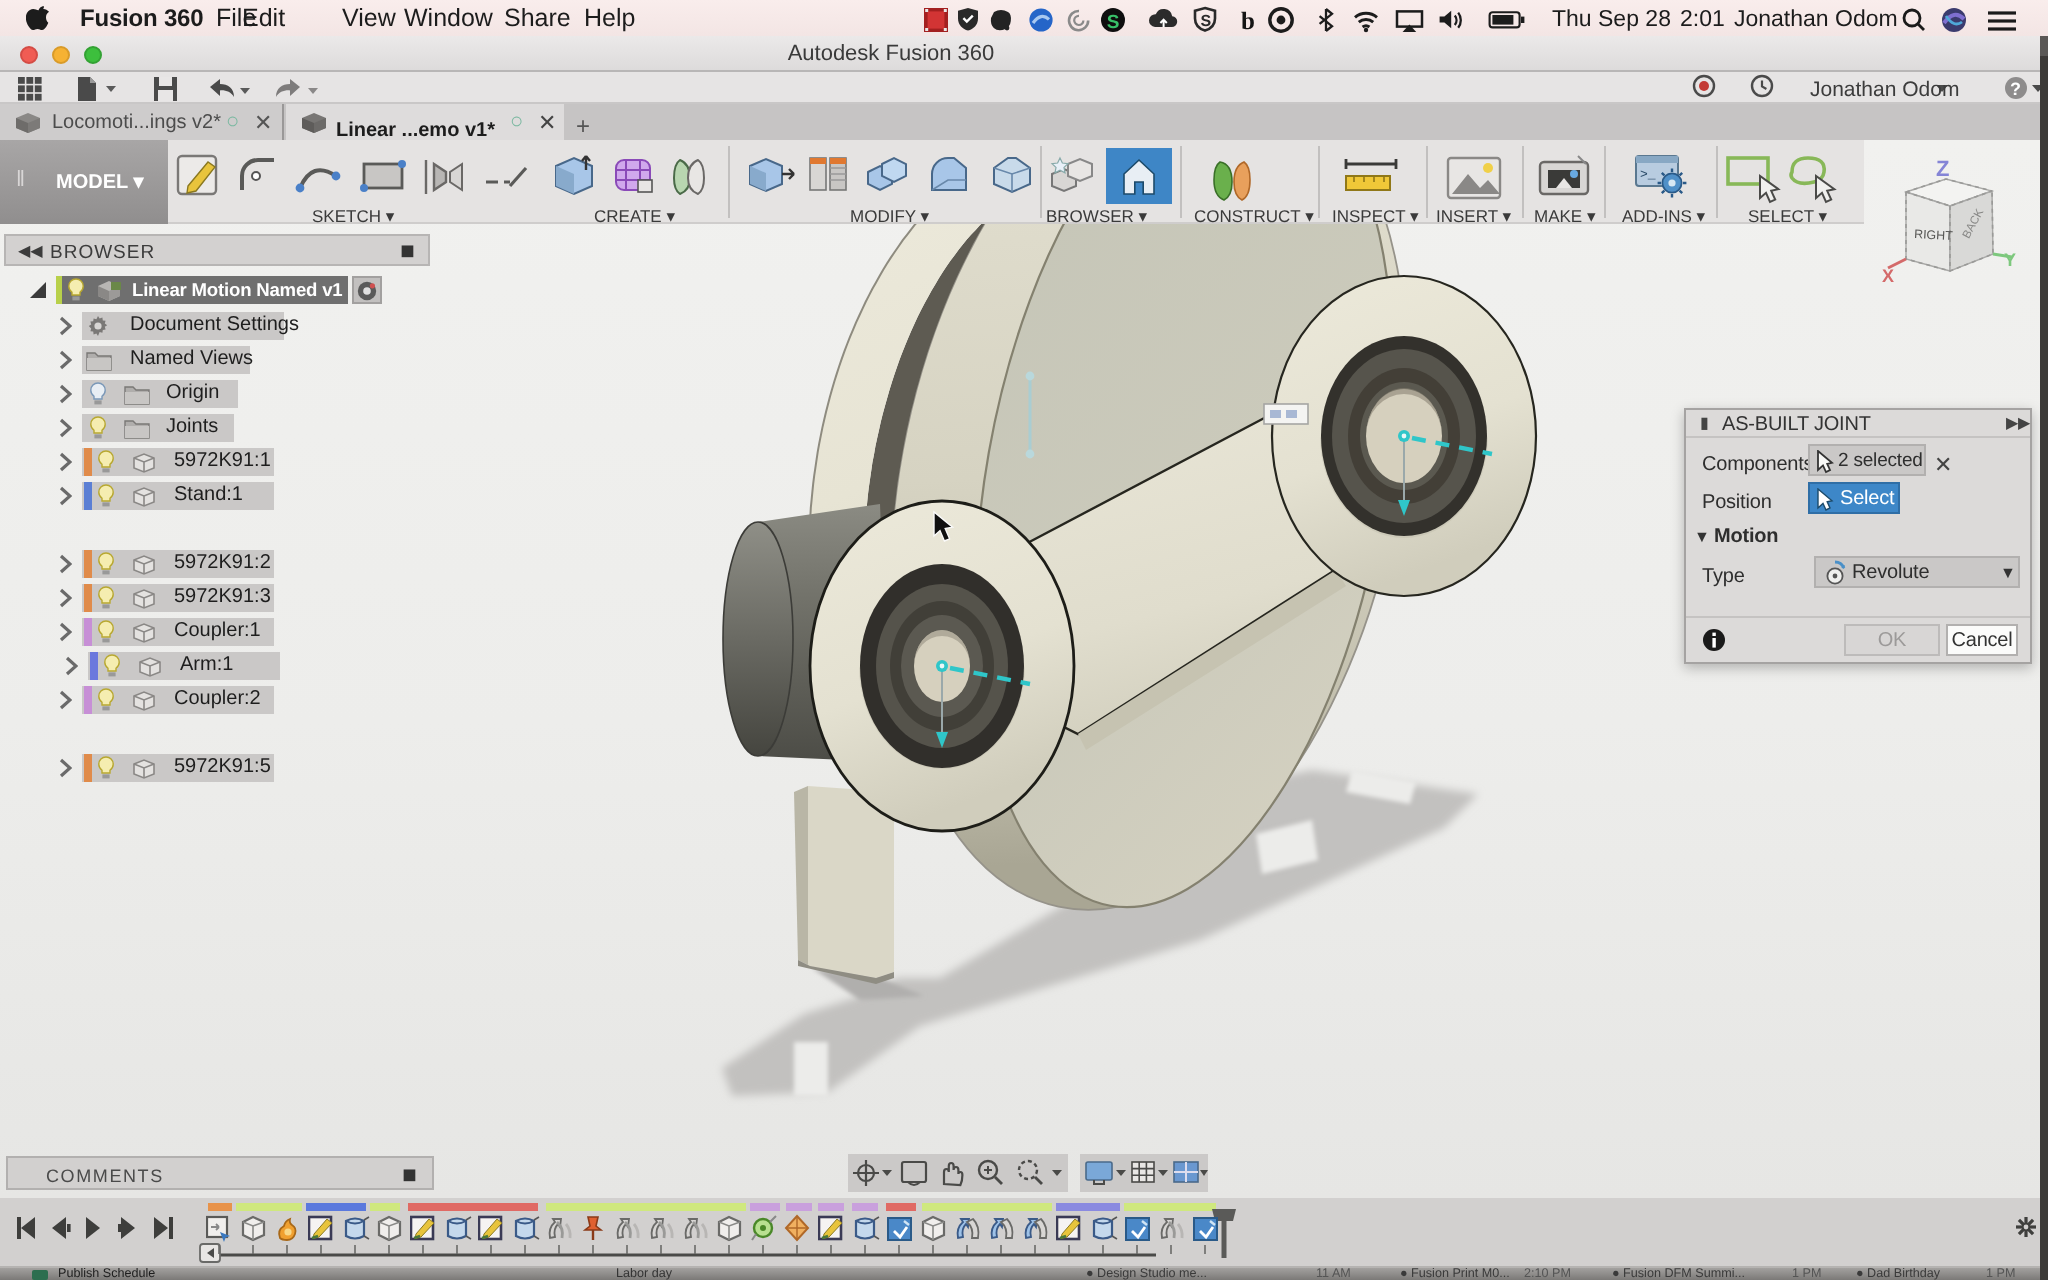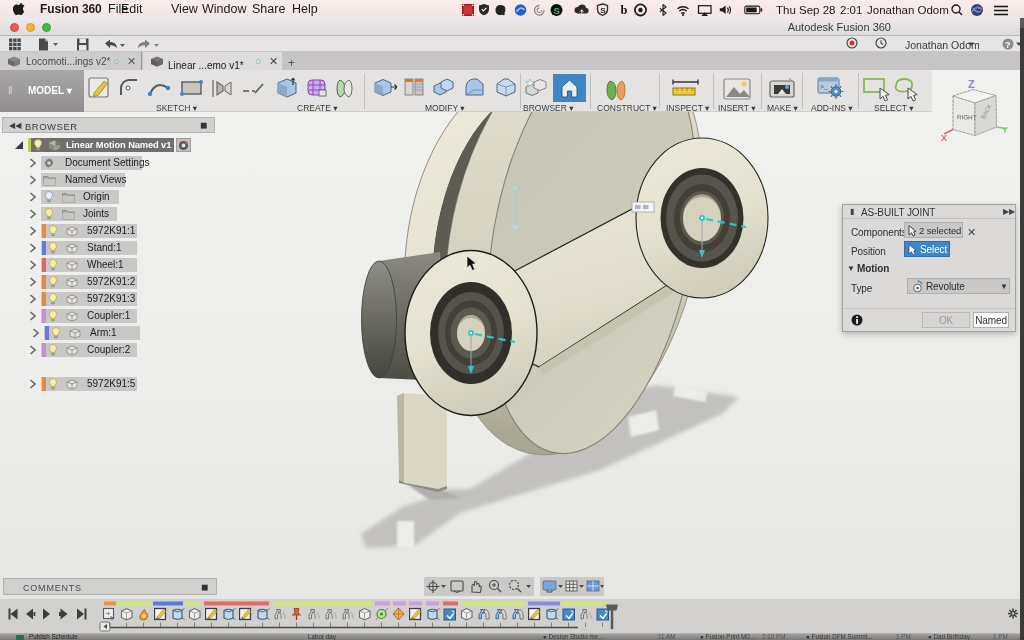--- a/index.html
+++ b/index.html
@@ -4,21 +4,21 @@
 *{margin:0;padding:0;box-sizing:border-box}
 html,body{width:1024px;height:640px;overflow:hidden;font-family:"Liberation Sans",sans-serif;background:#3c3a38}
 .abs{position:absolute}
 #stage{position:relative;width:1024px;height:640px}
 
 #menubar{left:0;top:0;width:1024px;height:18px;background:linear-gradient(#f9edec,#f3e5e4);color:#1c1c1c;font-size:12.5px}
 #menubar .mi{position:absolute;top:2px;height:14px;line-height:14px}
 
 #titlebar{left:0;top:18px;width:1020px;height:18px;background:linear-gradient(#ebe9e9,#dddbdb);border-bottom:1px solid #b8b6b6}
 .tl{position:absolute;top:4.5px;width:9px;height:9px;border-radius:50%}
-#wtitle{position:absolute;top:3px;left:0;width:891px;text-align:right;font-size:11px;color:#3a3a3a}
+#wtitle{position:absolute;top:3px;left:0;width:891px;text-align:center;font-size:11px;color:#3a3a3a}
 
 #qat{left:0;top:36px;width:1020px;height:16px;background:#e6e4e4;border-bottom:1px solid #c9c7c7}
 
 #tabbar{left:0;top:52px;width:1020px;height:18px;background:#c6c4c4}
 .tab{position:absolute;top:0;height:18px;font-size:10px;color:#4c4c4c}
 
 #toolbar{left:0;top:70px;width:932px;height:42px;background:#e5e3e2;border-bottom:1px solid #cfcdcc}
 .tblabel{position:absolute;top:33px;font-size:8.5px;color:#3a3a3a;white-space:nowrap}
 .tsep{position:absolute;top:3px;height:36px;width:1px;background:#c2c0bf}
 
@@ -272,21 +272,21 @@
         <div class="t" style="left:26px;top:4px">Locomoti...ings v2*</div>
         <div class="t" style="left:113px;top:3px;color:#7ab8a0;font-size:11px">○</div>
         <div class="t" style="left:127px;top:3px;color:#555;font-size:11px">✕</div>
       </div>
       <div class="tab" style="left:143px;width:139px;background:#dedcdc;color:#1c1c1c">
         <svg class="abs" style="left:7px;top:3px" width="14" height="12" viewBox="0 0 14 12">
           <polygon points="1,4 7,1.5 13,4 13,9 7,11.5 1,9" fill="#787674"></polygon>
           <polygon points="1,4 7,6.5 7,11.5 1,9" fill="#5e5c5a"></polygon>
           <polygon points="13,4 7,6.5 7,11.5 13,9" fill="#6c6a68"></polygon>
         </svg>
-        <div class="t" style="left:25px;top:8px;font-weight:normal">Linear ...emo v1*</div>
+        <div class="t" style="left:25px;top:8px;font-weight:bold">Linear ...emo v1*</div>
         <div class="t" style="left:112px;top:3px;color:#7ab8a0;font-size:11px">○</div>
         <div class="t" style="left:126px;top:3px;color:#444;font-size:11px">✕</div>
       </div>
       <div class="t" style="left:288px;top:4px;color:#555;font-size:12px">+</div>
     </div>
     <div class="abs" id="toolbar">
       <div class="abs" style="left:0;top:0;width:84px;height:42px;background:linear-gradient(#a8a6a6,#908e8e)">
         <div class="t" style="left:8px;top:14px;color:#d8d6d6;font-size:11px">‖</div>
         <div class="t" style="left:28px;top:15px;color:#fff;font-size:10px;font-weight:bold">MODEL ▾</div>
       </div>
@@ -483,36 +483,20 @@
       <svg class="abs" style="left:48px;top:1px" width="10" height="12" viewBox="0 0 10 12">
         <path d="M5,0.5 a3.6,3.6 0 0 1 3.6,3.6 q0,1.8-1.6,3 v1.4 h-4 v-1.4 q-1.6-1.2-1.6-3 A3.6,3.6 0 0 1 5,0.5 Z" fill="#f5edb0" stroke="#b8a830" stroke-width="0.7"></path>
         <rect x="3.2" y="9.2" width="3.6" height="2" fill="#999"></rect>
       </svg>
       <svg class="abs" style="left:66px;top:1.5px" width="12" height="11" viewBox="0 0 12 11">
         <path d="M1,3 L6,1 L11,3 L11,8 L6,10 L1,8 Z" fill="#e4e2e0" stroke="#8a8886" stroke-width="0.8"></path>
         <path d="M1,3 L6,5 L11,3 M6,5 L6,10" fill="none" stroke="#8a8886" stroke-width="0.8"></path>
       </svg>
       <div class="t" style="left:87px;top:1px">Stand:1</div>
     </div>
-    <div class="brow" style="left:0;top:258px;width:216px">
-      <svg class="abs" style="left:29px;top:2px" width="7" height="10" viewBox="0 0 7 10">
-        <path d="M1.5,1 L6,5 L1.5,9" fill="none" stroke="#6a6a6a" stroke-width="1.6"></path>
-      </svg>
-      <div class="blab" style="width:96px"></div>
-      <div class="abs" style="left:42px;top:0;width:3.5px;height:14px;background:#dd6663"></div>
-      <svg class="abs" style="left:48px;top:1px" width="10" height="12" viewBox="0 0 10 12">
-        <path d="M5,0.5 a3.6,3.6 0 0 1 3.6,3.6 q0,1.8-1.6,3 v1.4 h-4 v-1.4 q-1.6-1.2-1.6-3 A3.6,3.6 0 0 1 5,0.5 Z" fill="#f5edb0" stroke="#b8a830" stroke-width="0.7"></path>
-        <rect x="3.2" y="9.2" width="3.6" height="2" fill="#999"></rect>
-      </svg>
-      <svg class="abs" style="left:66px;top:1.5px" width="12" height="11" viewBox="0 0 12 11">
-        <path d="M1,3 L6,1 L11,3 L11,8 L6,10 L1,8 Z" fill="#e4e2e0" stroke="#8a8886" stroke-width="0.8"></path>
-        <path d="M1,3 L6,5 L11,3 M6,5 L6,10" fill="none" stroke="#8a8886" stroke-width="0.8"></path>
-      </svg>
-      <div class="t" style="left:87px;top:1px">Wheel:1</div>
-    </div>
     <div class="brow" style="left:0;top:275px;width:216px">
       <svg class="abs" style="left:29px;top:2px" width="7" height="10" viewBox="0 0 7 10">
         <path d="M1.5,1 L6,5 L1.5,9" fill="none" stroke="#6a6a6a" stroke-width="1.6"></path>
       </svg>
       <div class="blab" style="width:96px"></div>
       <div class="abs" style="left:42px;top:0;width:3.5px;height:14px;background:#e08b4a"></div>
       <svg class="abs" style="left:48px;top:1px" width="10" height="12" viewBox="0 0 10 12">
         <path d="M5,0.5 a3.6,3.6 0 0 1 3.6,3.6 q0,1.8-1.6,3 v1.4 h-4 v-1.4 q-1.6-1.2-1.6-3 A3.6,3.6 0 0 1 5,0.5 Z" fill="#f5edb0" stroke="#b8a830" stroke-width="0.7"></path>
         <rect x="3.2" y="9.2" width="3.6" height="2" fill="#999"></rect>
       </svg>
@@ -636,21 +620,21 @@
         <div class="t" style="left:18px;top:1.5px">Revolute</div>
         <div class="t" style="left:92px;top:3px;font-size:8px;color:#333">▼</div>
       </div>
       <div class="abs" style="left:0;top:103px;width:172px;height:1px;background:#c5c3c2"></div>
       <svg class="abs" style="left:8px;top:109px" width="12" height="12" viewBox="0 0 12 12">
         <circle cx="6" cy="6" r="5.5" fill="#1a1a1a"></circle>
         <rect x="5.2" y="2.3" width="1.7" height="1.7" fill="#fff"></rect>
         <rect x="5.2" y="5" width="1.7" height="4.8" fill="#fff"></rect>
       </svg>
       <div class="abs" style="left:79px;top:107px;width:48px;height:16px;background:#d8d6d5;border:1px solid #bdbbba;text-align:center;line-height:15px;color:#9c9a99">OK</div>
-      <div class="abs" style="left:130px;top:107px;width:36px;height:16px;background:#fbfbfa;border:1px solid #b2b0af;text-align:center;line-height:15px;color:#333">Named</div>
+      <div class="abs" style="left:130px;top:107px;width:36px;height:16px;background:#fbfbfa;border:1px solid #b2b0af;text-align:center;line-height:15px;color:#333">Cancel</div>
     </div>
     <div class="abs" id="comments">
       <div class="t" style="left:19px;top:3.5px;letter-spacing:0.8px">COMMENTS</div>
       <div class="t" style="left:197px;top:2.5px;color:#333;font-size:9px">◼</div>
     </div>
     <svg class="abs" style="left:424px;top:577px" width="180" height="19" viewBox="0 0 180 19">
       <rect x="0" y="0" width="110" height="19" fill="#cbc9c8"></rect>
       <rect x="116" y="0" width="64" height="19" fill="#cbc9c8"></rect>
       <g stroke="#4a4a48" stroke-width="1.1" fill="none">
         <circle cx="9" cy="9.5" r="4"></circle>

